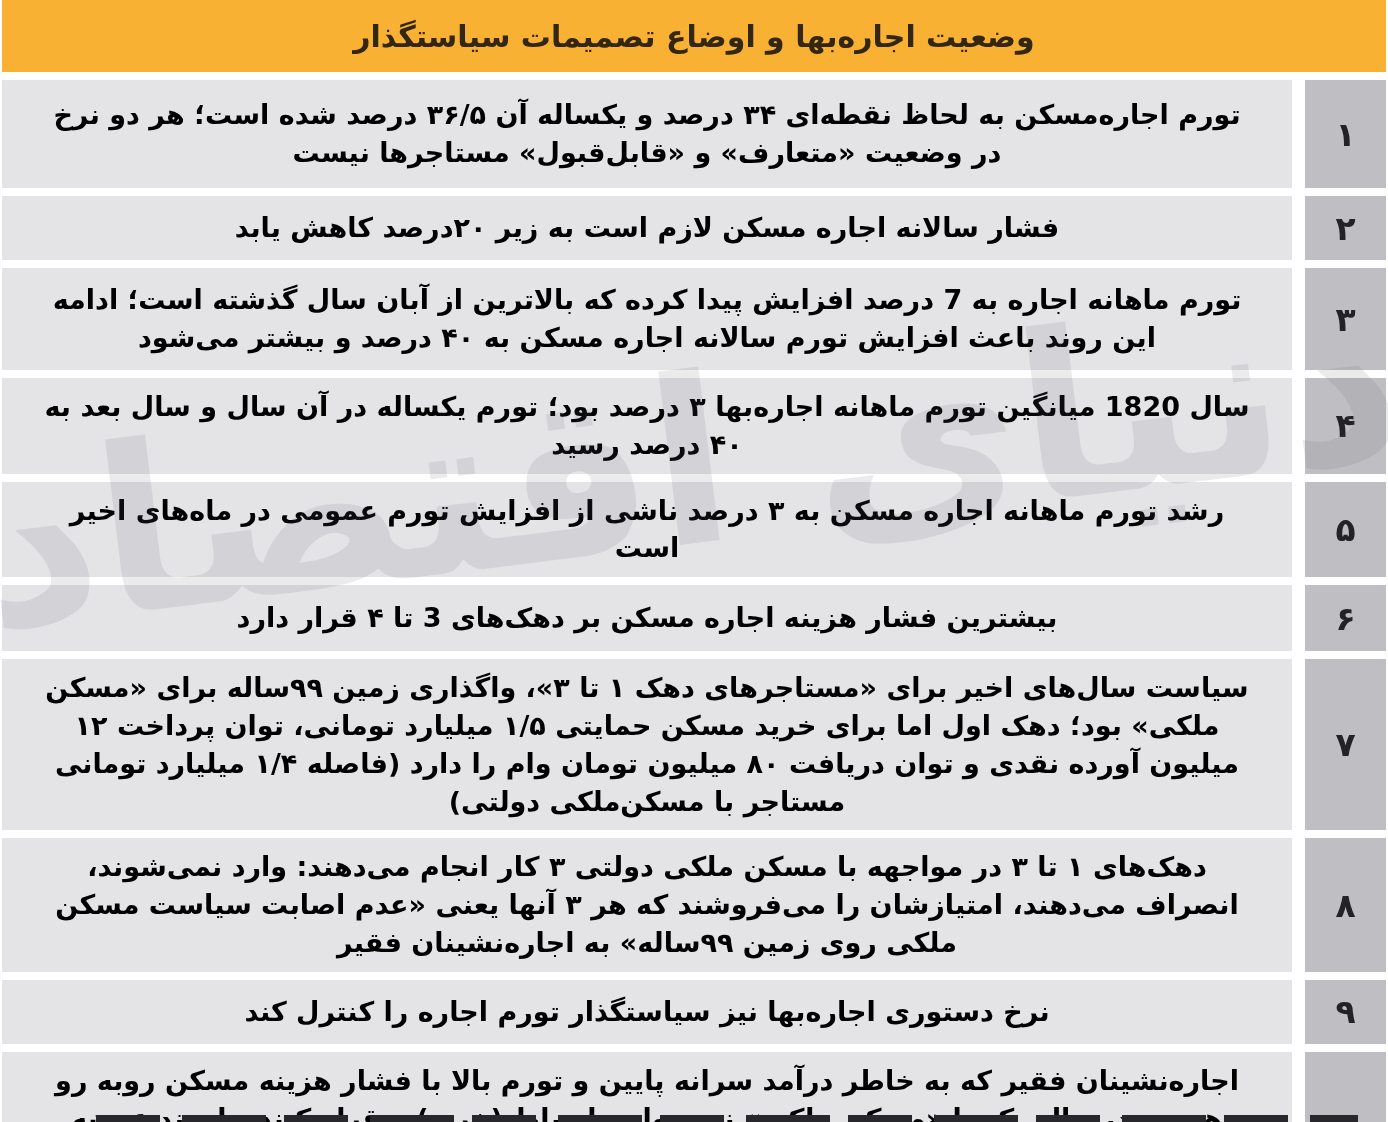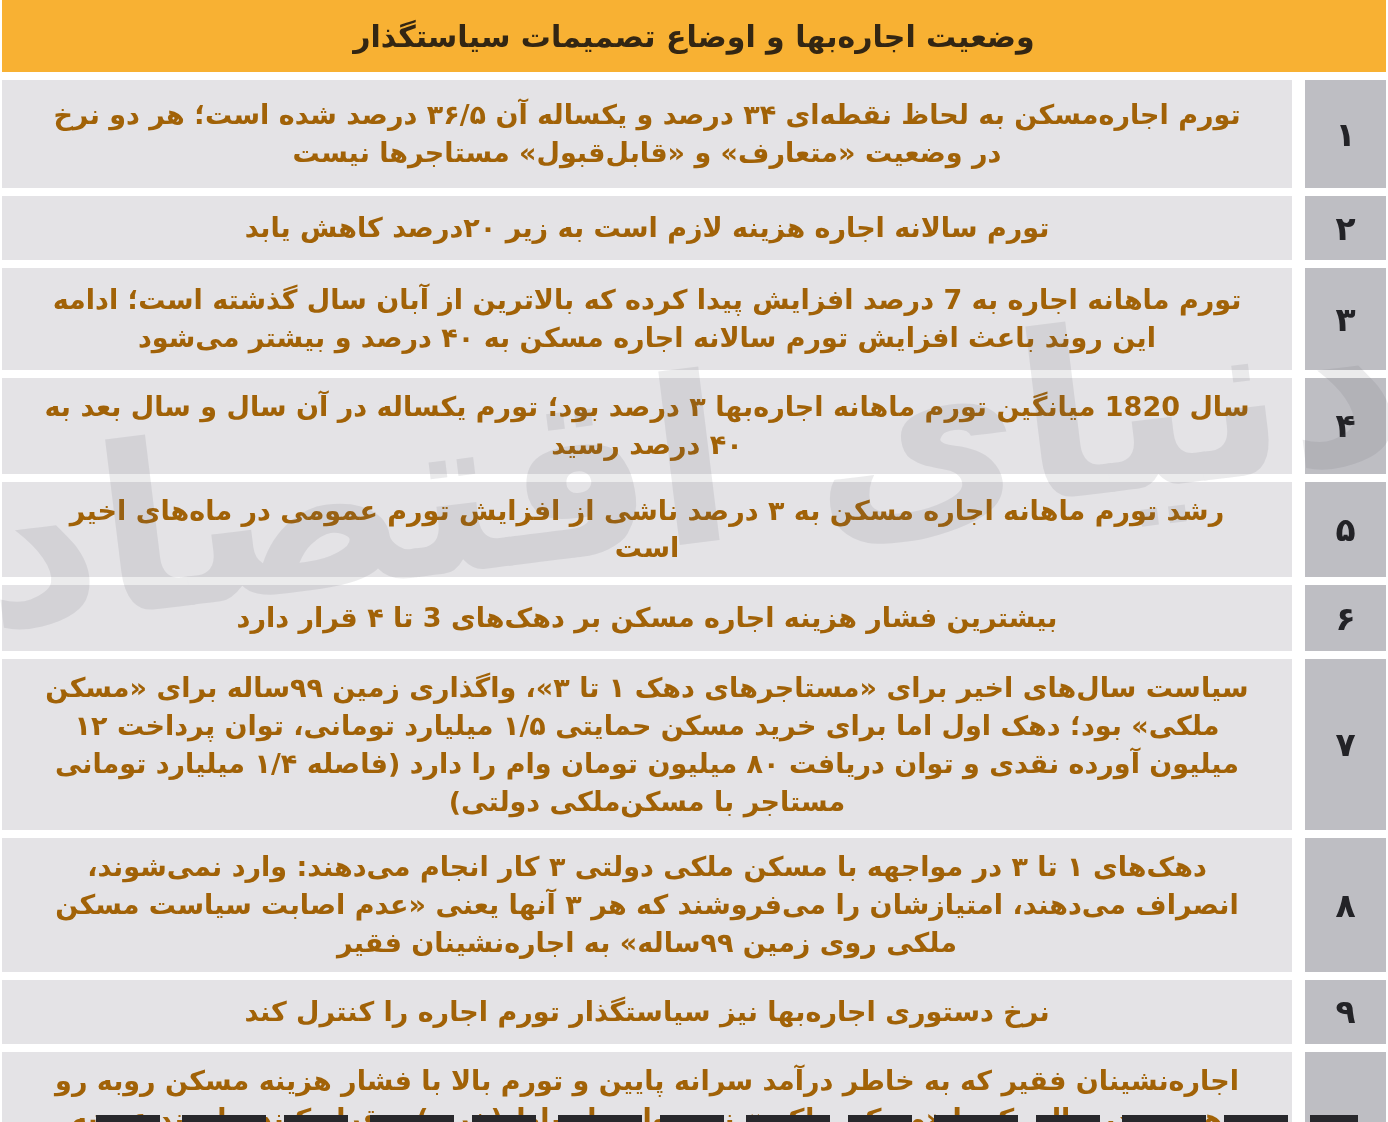--- a/index.html
+++ b/index.html
@@ -53,21 +53,21 @@
   .text-cell {
     flex: 1 1 auto;
     background: #E4E3E6;
     display: flex;
     align-items: center;
     justify-content: center;
     text-align: center;
     padding: 10px 34px;
     font-size: 27px;
     font-weight: bold;
-    color: #a16207;
+    color: #000000;
     line-height: 1.4;
   }
   .watermark {
     position: absolute;
     top: 330px;
     left: -60px;
     width: 1500px;
     text-align: center;
     font-size: 230px;
     font-weight: bold;
@@ -100,21 +100,21 @@
     <h1>وضعیت اجاره‌بها و اوضاع تصمیمات سیاستگذار</h1>
   </header>
 
   <div class="rows" id="rows">
       <div class="row" style="min-height: 108px;">
         <div class="num-cell">۱</div>
         <div class="text-cell">تورم اجاره‌مسکن به لحاظ نقطه‌ای ۳۴ درصد و یکساله آن ۳۶/۵ درصد شده است؛ هر دو نرخ در وضعیت «متعارف» و «قابل‌قبول» مستاجرها نیست</div>
       </div>
       <div class="row" style="min-height: 64px;">
         <div class="num-cell">۲</div>
-        <div class="text-cell">تورم سالانه اجاره هزینه لازم است به زیر ۲۰درصد کاهش یابد</div>
+        <div class="text-cell">فشار سالانه اجاره مسکن لازم است به زیر ۲۰درصد کاهش یابد</div>
       </div>
       <div class="row" style="min-height: 102px;">
         <div class="num-cell">۳</div>
         <div class="text-cell">تورم ماهانه اجاره به 7 درصد افزایش پیدا کرده که بالاترین از آبان سال گذشته است؛ ادامه این روند باعث افزایش تورم سالانه اجاره مسکن به ۴۰ درصد و بیشتر می‌شود</div>
       </div>
       <div class="row" style="min-height: 72px;">
         <div class="num-cell">۴</div>
         <div class="text-cell">سال 1820 میانگین تورم ماهانه اجاره‌بها ۳ درصد بود؛ تورم یکساله در آن سال و سال بعد به ۴۰ درصد رسید</div>
       </div>
       <div class="row" style="min-height: 66px;">

